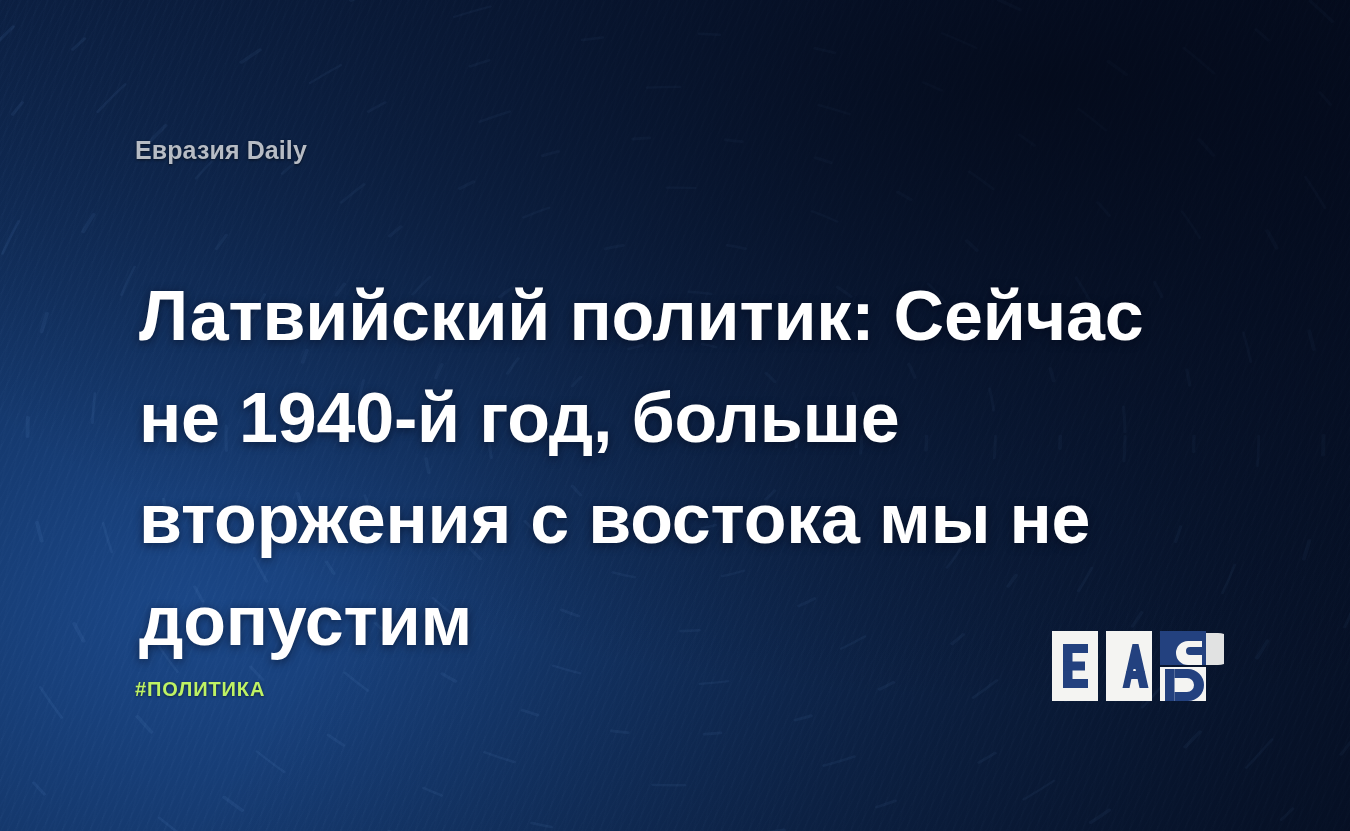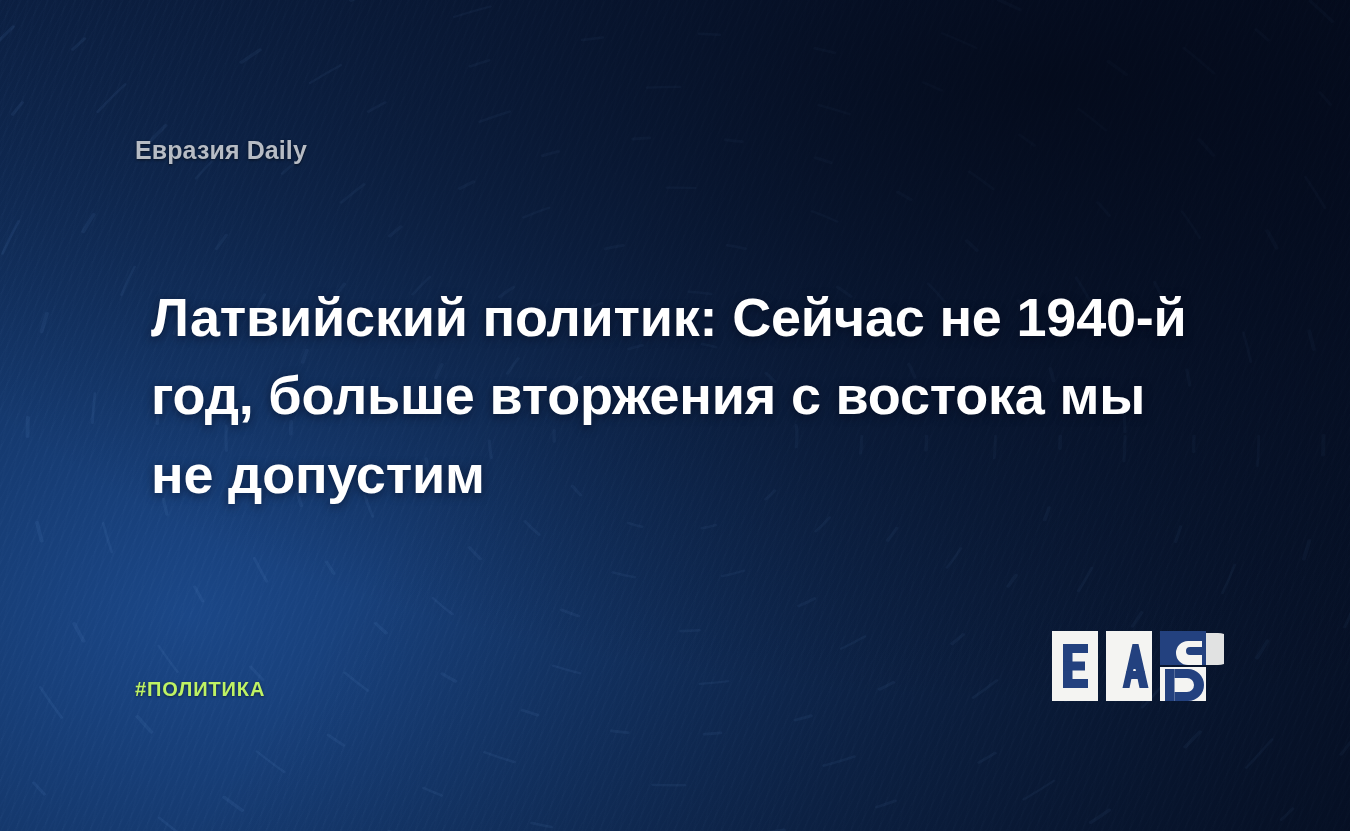--- a/index.html
+++ b/index.html
@@ -82,22 +82,22 @@
     color: #b7bcc4;
     text-shadow: 0 1px 3px rgba(0,0,0,0.55);
     white-space: nowrap;
   }
 
   .headline {
     position: absolute;
     left: 135px;
     top: 262px;
     width: 1060px;
-    margin: 16px;
-    font-size: 54px;
+    margin: 4px;
+    font-size: 70px;
     line-height: 1.45;
     font-weight: bold;
     color: #ffffff;
     letter-spacing: -0.2px;
     text-shadow: 0 2px 10px rgba(2,8,24,0.55);
   }
 
   .category {
     position: absolute;
     left: 135px;

